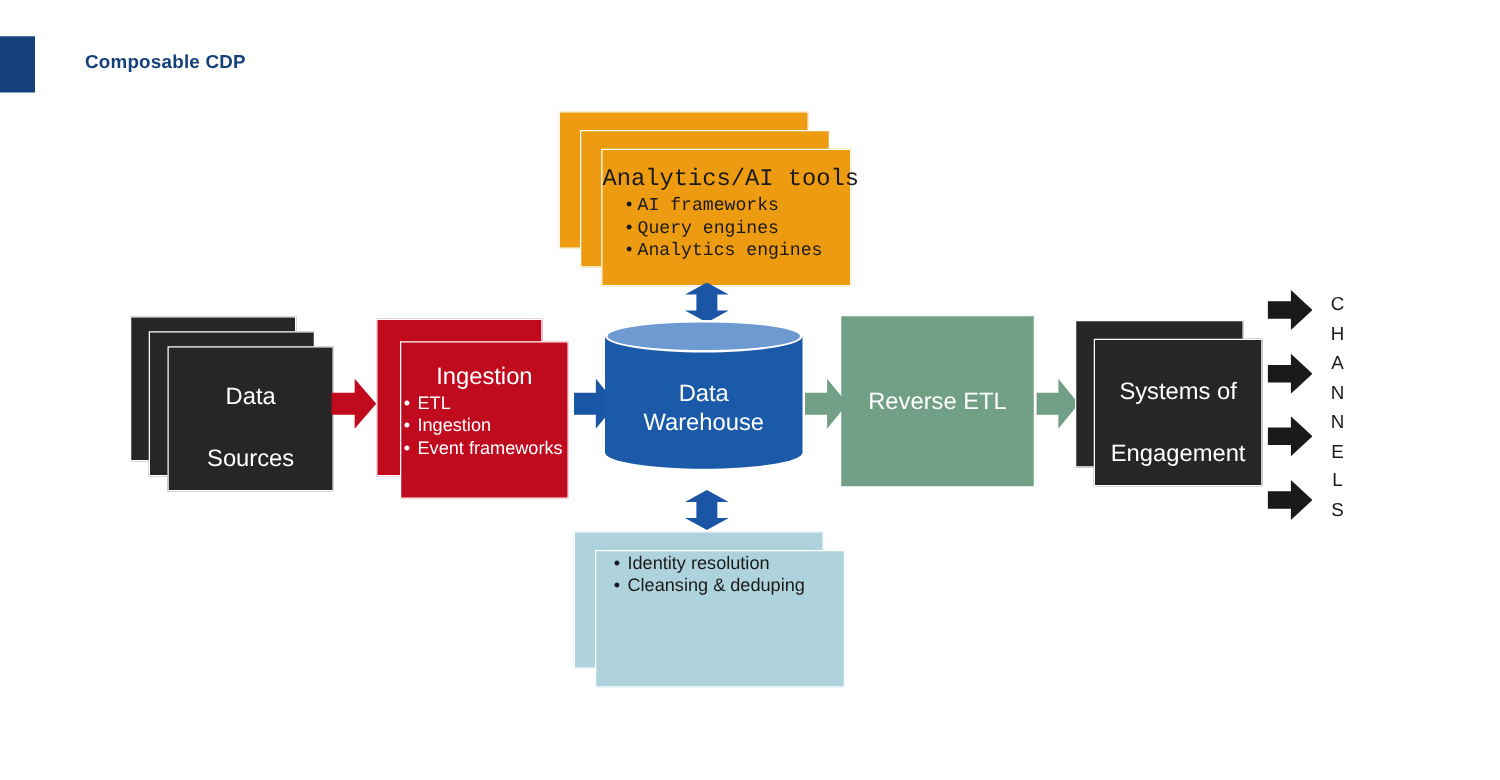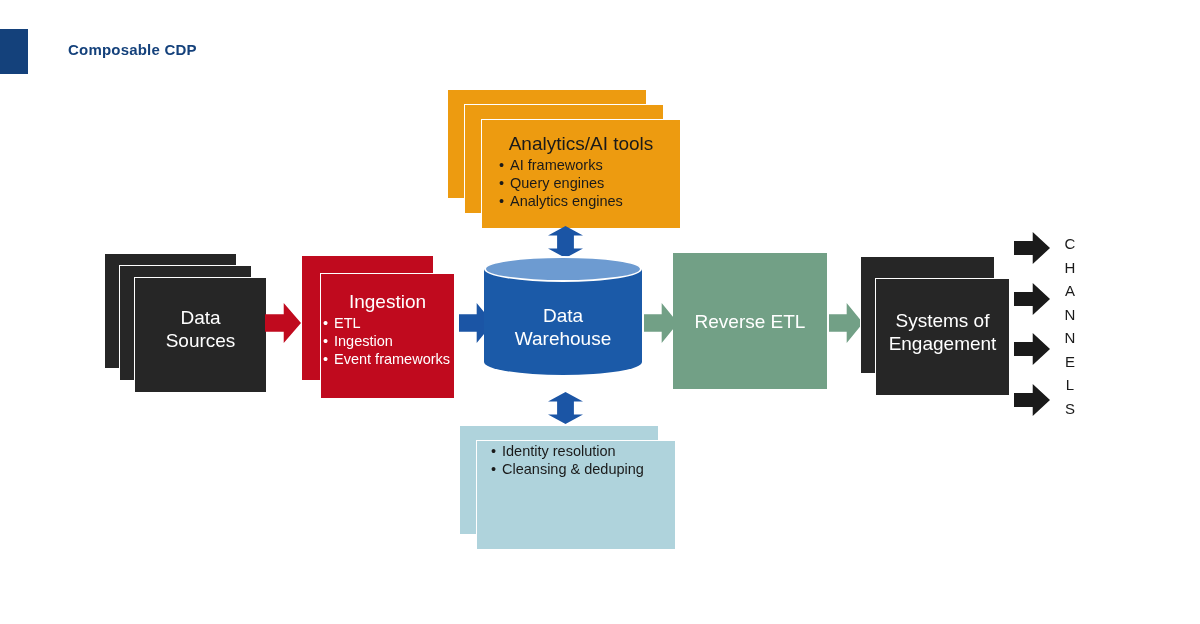--- a/index.html
+++ b/index.html
@@ -45,21 +45,21 @@
   .card-red  { background: #C00A1E; }
   .card-orange { background: #ED9B10; }
   .card-lblue  { background: #AFD3DC; }
 
   .card-title {
     font-size: 19px;
     line-height: 23px;
     text-align: center;
     white-space: nowrap;
   }
-  .title-white { color: #ffffff; }
+  .title-white { color: #ffffff; margin-top: 27px; }
   .title-dark  { color: #1a1a1a; }
 
   .bullets {
     margin: 1px 0 0 0;
     padding: 0;
     list-style: none;
     font-size: 14.5px;
     line-height: 18px;
   }
   .bullets li { white-space: nowrap; }
@@ -145,21 +145,21 @@
       <li>ETL</li>
       <li>Ingestion</li>
       <li>Event frameworks</li>
     </ul>
   </div>
 
   <div class="abs arrow-right" style="left:459px; top:303px; width:34px; height:40px; background:#1B55A5;"></div>
 
   <div class="abs card card-orange" style="left:447px; top:89px; width:200px; height:110px;"></div>
   <div class="abs card card-orange" style="left:464px; top:104px; width:200px; height:110px;"></div>
-  <div class="abs card card-orange" style="left:481px; top:119px; width:200px; height:110px;">
+  <div class="abs card card-orange" style="left:481px; top:119px; width:200px; height:110px;font-family:Liberation Mono, monospace;">
     <div class="card-title title-dark" style="margin-top:12px;">Analytics/AI tools</div>
     <ul class="bullets bul-dark" style="margin-left:15px;">
       <li>AI frameworks</li>
       <li>Query engines</li>
       <li>Analytics engines</li>
     </ul>
   </div>
 
   <div class="abs arrow-updown" style="left:548px; top:226px; width:35px; height:32px; background:#1B55A5;"></div>
 
@@ -184,21 +184,21 @@
 
   <div class="abs arrow-right" style="left:644px; top:303px; width:34px; height:40px; background:#72A086;"></div>
 
   <div class="abs" style="left:673px; top:253px; width:154px; height:136px; background:#72A086;">
     <div class="card-title title-white" style="margin-top:57px;">Reverse ETL</div>
   </div>
 
   <div class="abs arrow-right" style="left:829px; top:303px; width:34px; height:40px; background:#72A086;"></div>
 
   <div class="abs card card-dark" style="left:860px; top:256px; width:135px; height:118px;"></div>
-  <div class="abs card card-dark" style="left:875px; top:278px; width:135px; height:118px;">
+  <div class="abs card card-dark" style="left:875px; top:271px; width:135px; height:118px;">
     <div class="card-title title-white" style="margin-top:30px;">Systems of</div>
     <div class="card-title title-white">Engagement</div>
   </div>
 
   <div class="abs arrow-right" style="left:1014px; top:232px; width:36px; height:32px; background:#1A1A1A;"></div>
   <div class="abs arrow-right" style="left:1014px; top:283px; width:36px; height:32px; background:#1A1A1A;"></div>
   <div class="abs arrow-right" style="left:1014px; top:333px; width:36px; height:32px; background:#1A1A1A;"></div>
   <div class="abs arrow-right" style="left:1014px; top:384px; width:36px; height:32px; background:#1A1A1A;"></div>
 
   <div class="abs" id="channels-text">

